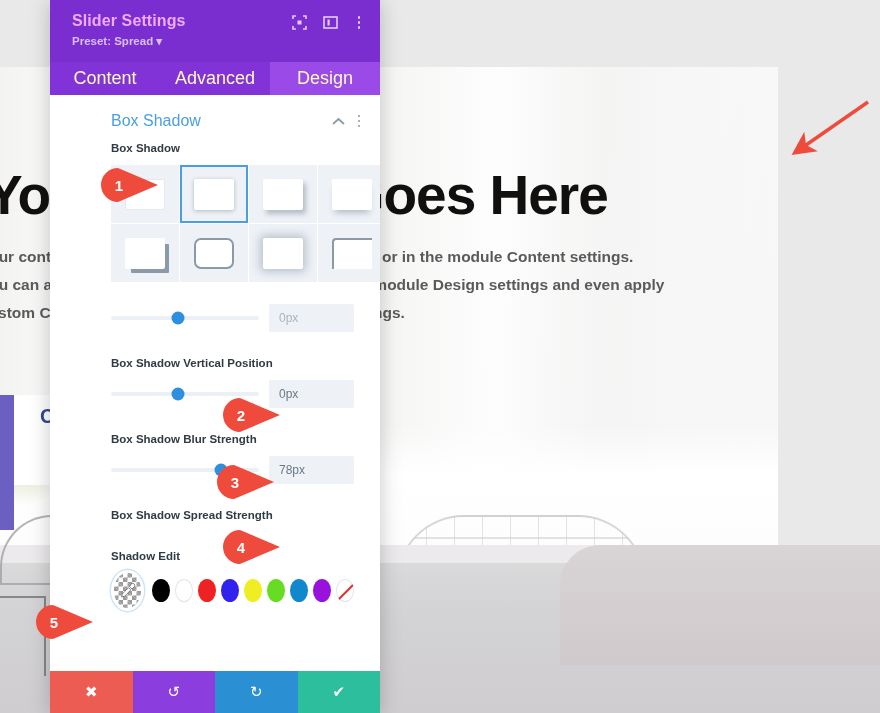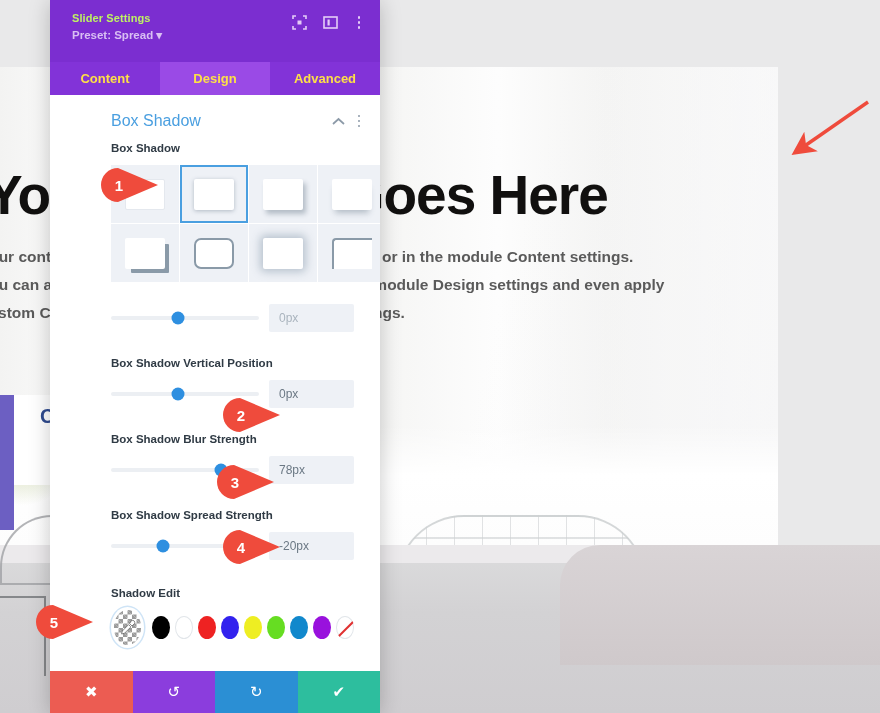--- a/index.html
+++ b/index.html
@@ -93,31 +93,31 @@
   .arrow-anno { position: absolute; left: 780px; top: 96px; width: 96px; height: 68px; }
 
   
   .modal {
     position: absolute; left: 50px; top: 0; width: 330px; height: 713px;
     background: #ffffff; box-shadow: 0 2px 20px rgba(0,0,0,.22);
     display: flex; flex-direction: column;
   }
   .modal-head { background: #7a2fd1; background: #7b2ed0; padding: 12px 16px 10px 22px; position: relative; height: 62px; }
   .modal-head-inner { display: flex; align-items: flex-start; justify-content: space-between; }
-  .modal-title { color: #bef264; font-size: 11px; font-weight: 700; letter-spacing: .1px; }
+  .modal-title { color: #f0abfc; font-size: 16px; font-weight: 700; letter-spacing: .1px; }
   .modal-preset { color: #d9bff3; font-size: 11.5px; margin-top: 4px; font-weight: 600; }
   .head-icons { display: flex; align-items: center; gap: 16px; padding-top: 3px; }
   .hicon { color: #e4ccf7; display: flex; align-items: center; }
   .dots-v { display: flex; flex-direction: column; gap: 2.5px; align-items: center; padding: 0 4px; }
   .dots-v i { width: 2.5px; height: 2.5px; border-radius: 50%; background: #e4ccf7; display: block; }
 
   .tabs { display: flex; background: #8233d8; height: 33px; }
   .tab {
     flex: 1; display: flex; align-items: center; justify-content: center;
-    color: #fde047; font-size: 13px; font-weight: 700; cursor: pointer;
+    color: #fef9c3; font-size: 18px; font-weight: 400; cursor: pointer;
   }
   .tab.active { background: #9a4ae6; }
 
   .modal-body { flex: 1; overflow: hidden; position: relative; background: #fff; margin-left: 35px; }
 
   .section-head {
     display: flex; align-items: center; justify-content: space-between;
     padding: 17px 20px 10px 26px;
   }
   .section-title { color: #4a9fe0; font-size: 16px; font-weight: 400; }
@@ -261,22 +261,22 @@
               <i></i>
               <i></i>
               <i></i>
             </span>
         </div>
       </div>
     </div>
 
     <div class="tabs">
       <div class="tab">Content</div>
+      <div class="tab">Advanced</div>
       <div class="tab active">Design</div>
-      <div class="tab">Advanced</div>
     </div>
 
     <div class="modal-body">
 
       <div class="section-head">
         <div class="section-title">Box Shadow</div>
         <div class="section-tools">
           <span class="chev">
             <svg width="13" height="9" viewBox="0 0 13 9">
                 <path d="M1,7 L6.5,2 L12,7" fill="none" stroke="#8c9aa8" stroke-width="1.7"></path>
@@ -344,26 +344,20 @@
         <div class="slider-row">
           <div class="track">
             <div class="knob" style="left:74%"></div>
           </div>
           <div class="val-box">78px</div>
         </div>
       </div>
 
       <div class="field" style="margin-top:23px">
         <div class="field-label">Box Shadow Spread Strength</div>
-        <div class="slider-row">
-          <div class="track">
-            <div class="knob" style="left:35%"></div>
-          </div>
-          <div class="val-box">-20px</div>
-        </div>
       </div>
 
       <div class="field" style="margin-top:25px">
         <div class="field-label">Shadow Edit</div>
         <div class="swatch-row">
           <div class="picker">
             <svg width="17" height="17" viewBox="0 0 17 17">
               <path d="M12.5,1.6 a2.2,2.2 0 0 1 3,3 L13,7 l-2.4,-2.4 z M9.6,5.6 L11.9,7.9 L5.6,14.2 L2.6,15 L3.3,12 z" fill="#ffffff" stroke="#3a3a3a" stroke-width=".6"></path>
             </svg>
           </div>

